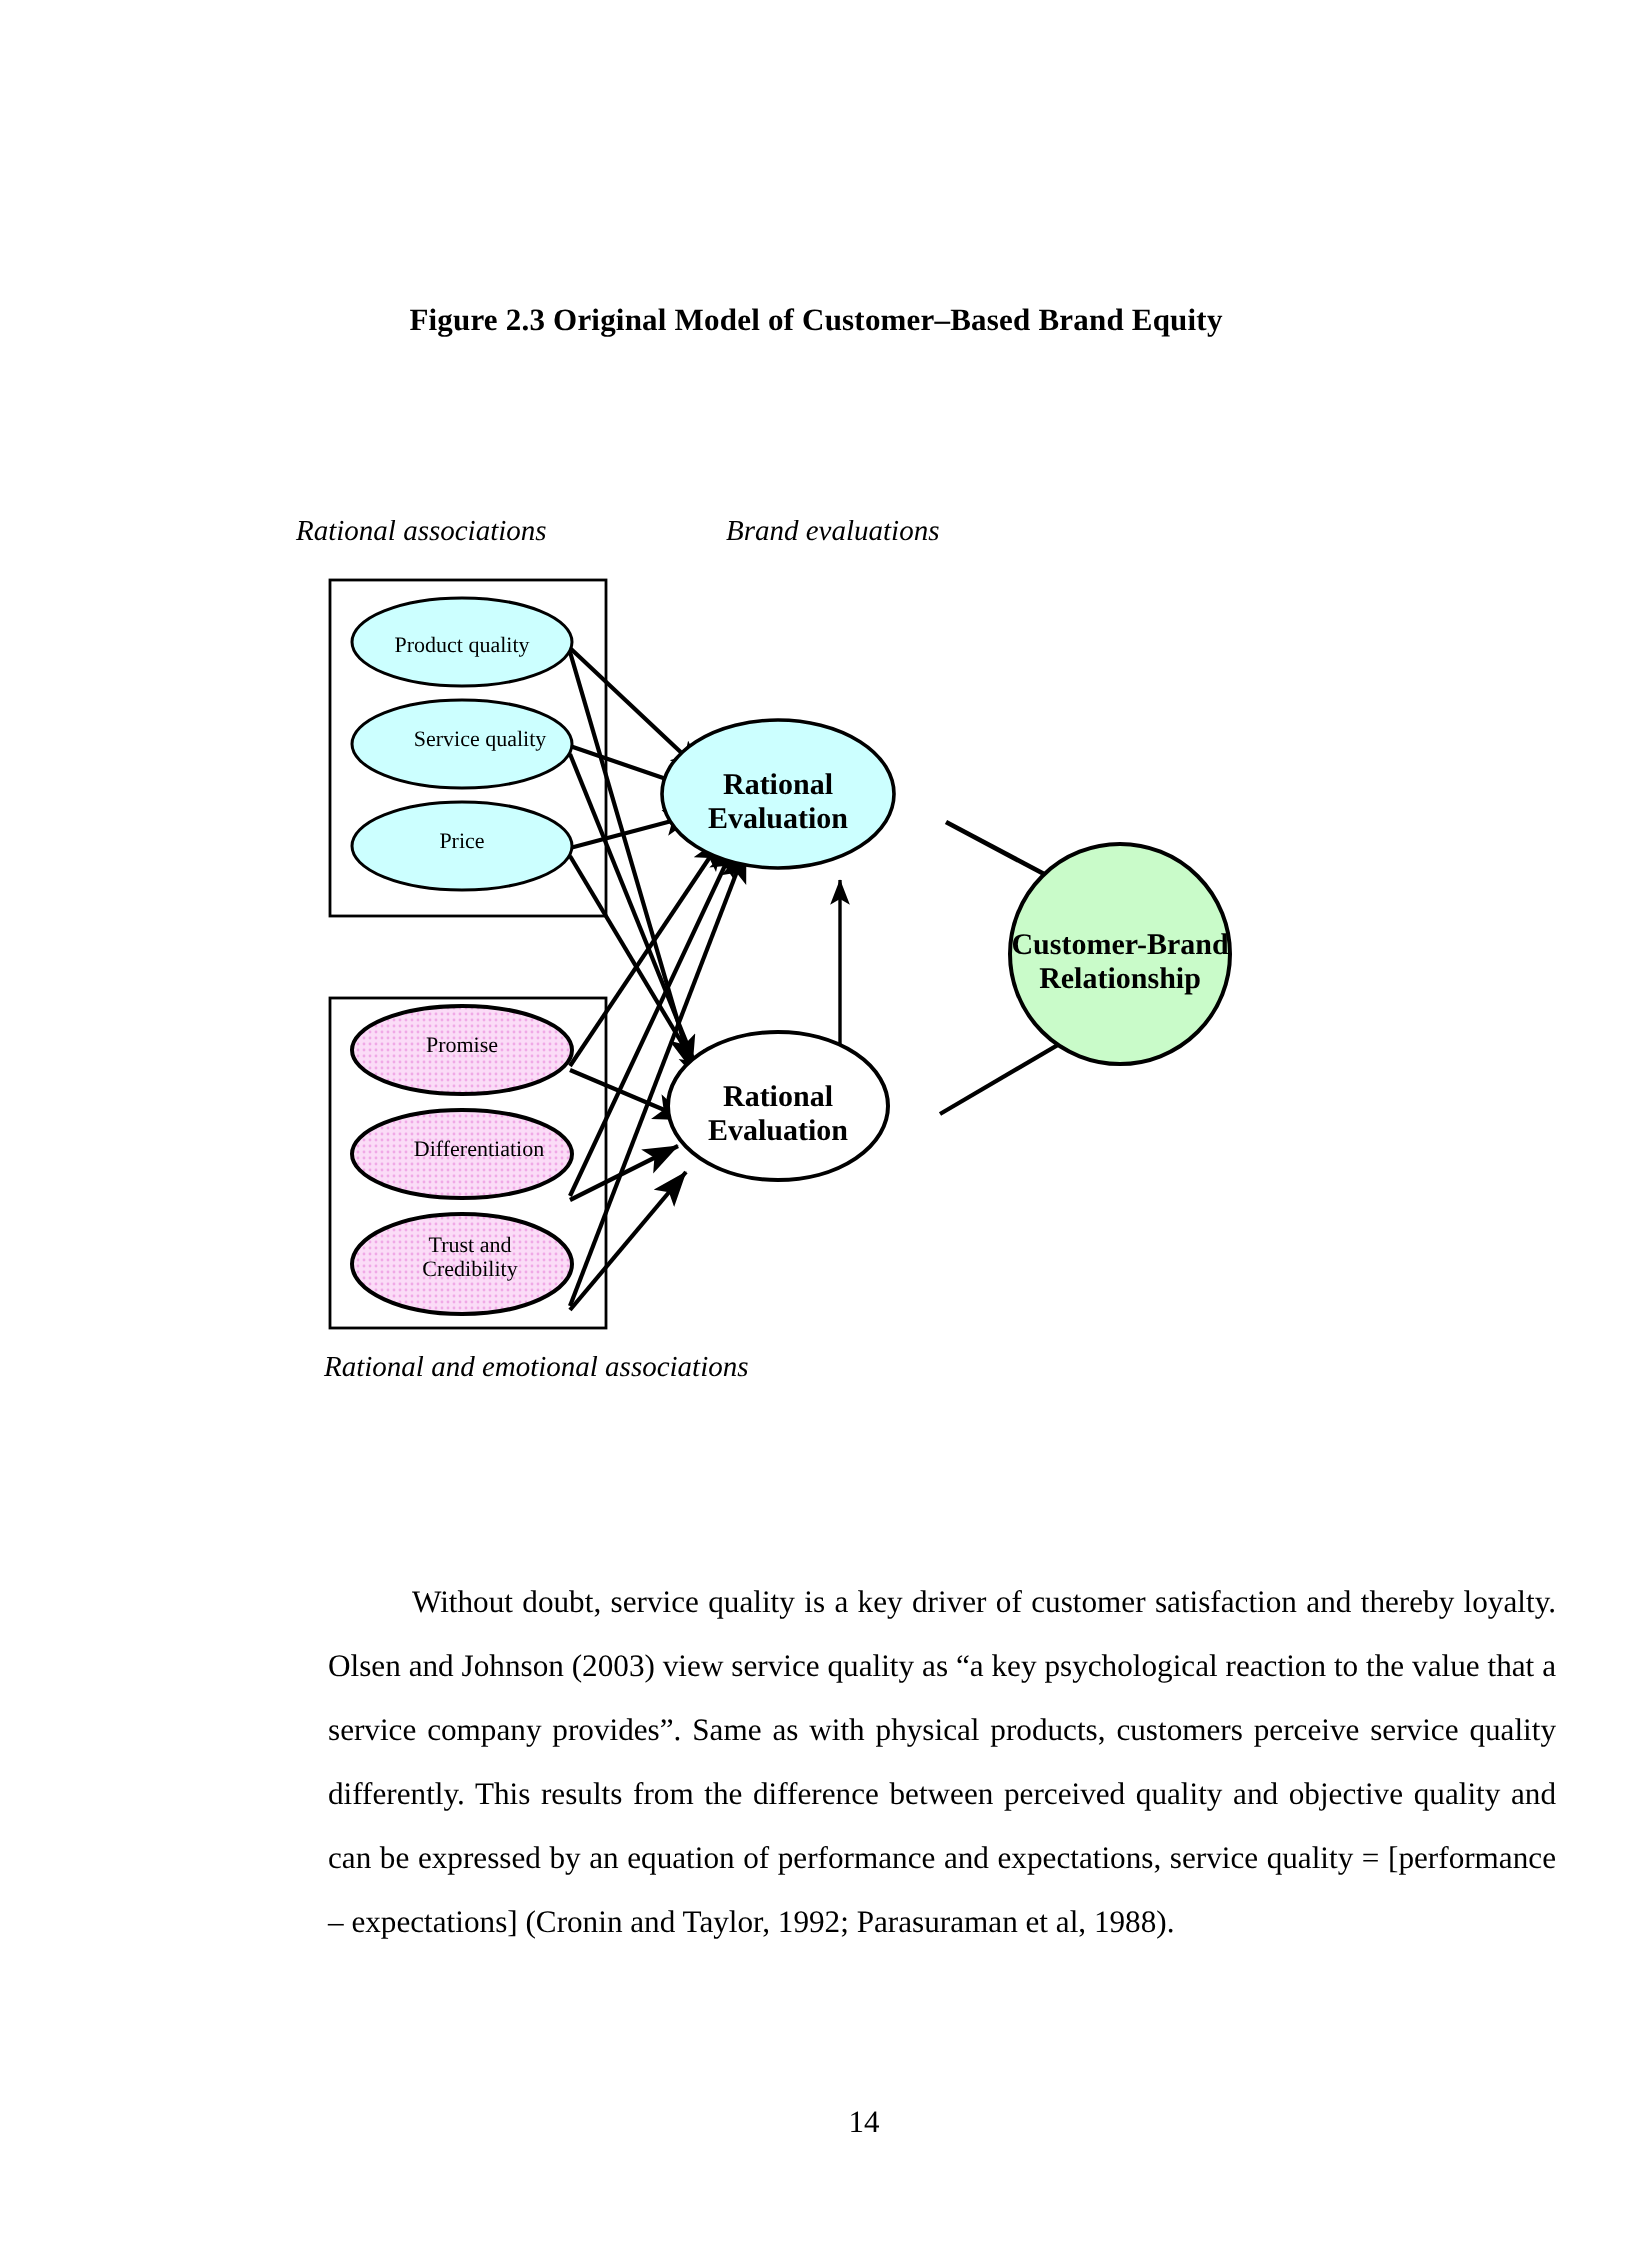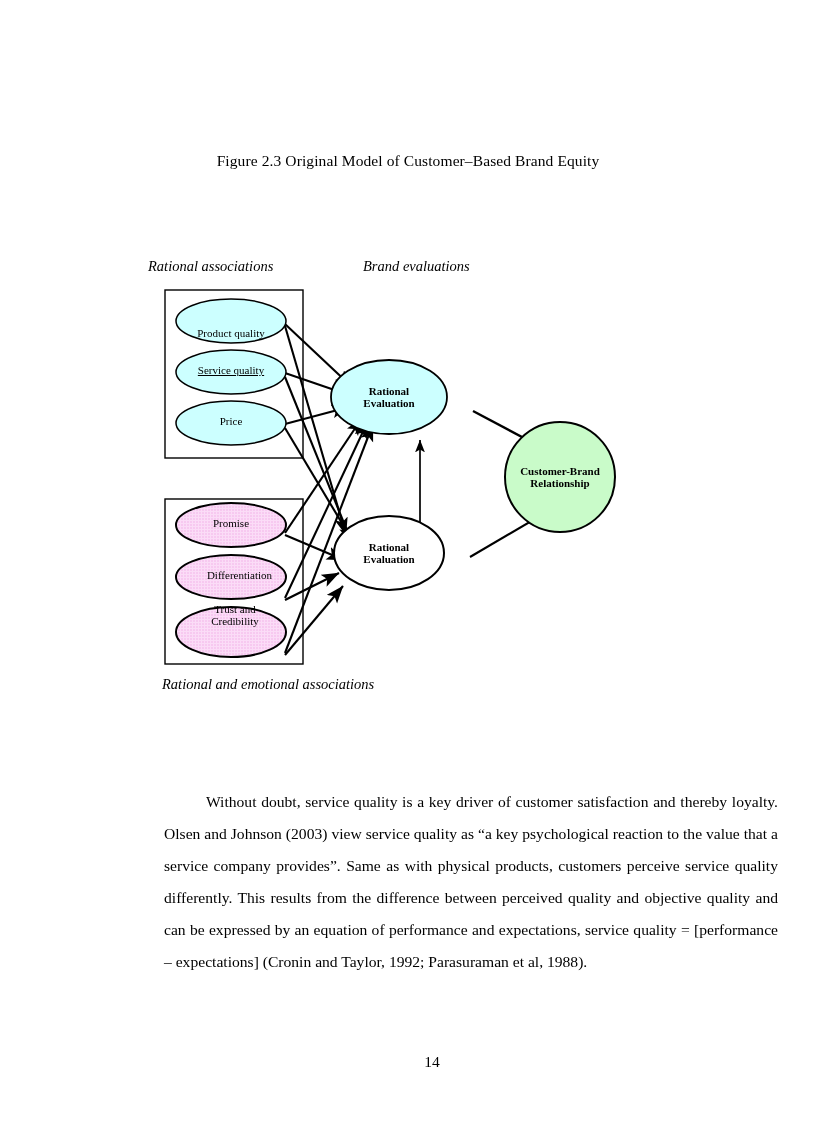--- a/index.html
+++ b/index.html
@@ -24,21 +24,21 @@
   }
 
   
   .fig-title {
     position: absolute;
     left: 0;
     top: 152px;
     width: 816px;
     text-align: center;
     font-size: 15.5px;
-    font-weight: normal;
+    font-weight: bold;
     letter-spacing: 0.1px;
   }
 
   
   .diagram {
     position: absolute;
     left: 130px;
     top: 248px;
     width: 630px;
     height: 460px;
@@ -60,21 +60,21 @@
   .lbl-bottom-assoc   { left: 32px;  top: 428px; }
 
   
   .node-text {
     position: absolute;
     text-align: center;
     line-height: 1.12;
     pointer-events: none;
   }
   .node-text.small  { font-size: 11px; font-weight: normal; }
-  .node-text.boldsm { font-size: 11px; font-weight: bold; }
+  .node-text.boldsm { font-size: 15px; font-weight: bold; }
 
   
   .source-line {
     position: absolute;
     left: 0;
     top: 696px;
     width: 742px;
     text-align: right;
     font-size: 15.5px;
     font-weight: bold;
@@ -168,27 +168,27 @@
       <ellipse cx="101" cy="277" rx="55" ry="22" fill="url(#pinkdots)" stroke="#000" stroke-width="2"></ellipse>
       <ellipse cx="101" cy="329" rx="55" ry="22" fill="url(#pinkdots)" stroke="#000" stroke-width="2"></ellipse>
       <ellipse cx="101" cy="384" rx="55" ry="25" fill="url(#pinkdots)" stroke="#000" stroke-width="2"></ellipse>
 
       <ellipse cx="259" cy="149" rx="58" ry="37" fill="#ccffff" stroke="#000" stroke-width="1.8"></ellipse>
       <ellipse cx="259" cy="305" rx="55" ry="37" fill="#ffffff" stroke="#000" stroke-width="2"></ellipse>
 
       <circle cx="430" cy="229" r="55" fill="#c9fbc9" stroke="#000" stroke-width="2"></circle>
     </svg>
 
-    <div class="node-text small" style="left:46px;  top:79px;  width:110px;">Product quality</div>
-    <div class="node-text small" style="left:46px;  top:116px; width:110px;text-decoration:underline;">Service quality</div>
+    <div class="node-text small" style="left:46px;  top:69px;  width:110px;">Product quality</div>
+    <div class="node-text small" style="left:46px;  top:116px; width:128px;">Service quality</div>
     <div class="node-text small" style="left:46px;  top:167px; width:110px;">Price</div>
 
     <div class="node-text small" style="left:46px;  top:269px; width:110px;">Promise</div>
     <div class="node-text small" style="left:46px;  top:321px; width:127px;">Differentiation</div>
-    <div class="node-text small" style="left:46px;  top:355px; width:118px;">
+    <div class="node-text small" style="left:46px;  top:369px; width:118px;">
       <span>Trust  and</span><br>
       <span>Credibility</span>
     </div>
 
     <div class="node-text boldsm" style="left:204px; top:137px; width:110px;">
       <span>Rational</span><br>
       <span>Evaluation</span>
     </div>
     <div class="node-text boldsm" style="left:204px; top:293px; width:110px;">
       <span>Rational</span><br>

